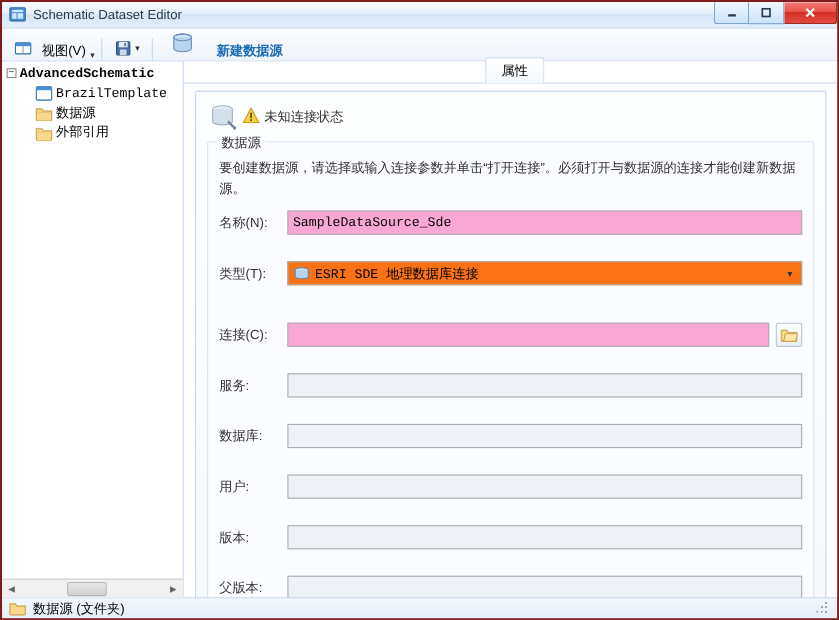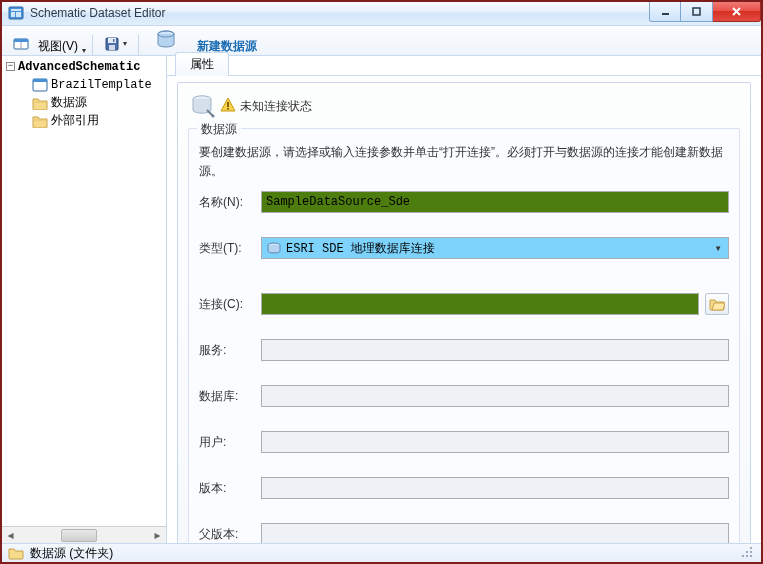--- a/index.html
+++ b/index.html
@@ -32,35 +32,35 @@
   .tnode.lvl1 { padding-left:18px; }
   .tnode .exp { width:9px; height:9px; border:1px solid #8a8a8a; display:inline-flex; align-items:center; justify-content:center; font-size:9px; line-height:1; color:#333; background:#fff; }
   .tnode .noexp { width:9px; height:9px; display:inline-block; }
   .tnode svg { width:16px; height:14px; flex-shrink:0; }
   .tnode .lbl.bold { font-weight:bold; }
   .side-scroll { height:17px; border-top:1px solid #d0d0d0; background:#f1f1f1; position:relative; display:flex; align-items:center; }
   .side-scroll .larr, .side-scroll .rarr { width:17px; height:15px; display:flex; align-items:center; justify-content:center; color:#666; }
   .side-scroll .thumb { height:13px; background:linear-gradient(to bottom,#e9e9e9,#cfcfcf); border:1px solid #b5b5b5; border-radius:2px; width:36px; margin-left:42px; }
   
   .main { flex:1 1 auto; display:flex; flex-direction:column; background:#fff; min-width:0; }
-  .tabstrip { height:20px; display:flex; align-items:flex-end; padding-left:8px; border-bottom:1px solid #c7d8ef; background:#fff; }
+  .tabstrip { height:20px; display:flex; align-items:flex-end; padding-left:8px; border-bottom:1px solid #c7d8ef; background:#fff;justify-content:center; }
   .tab { padding:3px 14px; border:1px solid #c7d8ef; border-bottom:none; border-top-left-radius:3px; border-top-right-radius:3px; background:linear-gradient(to bottom,#ffffff,#f3f8fd); position:relative; top:1px; }
   .content { flex:1 1 auto; padding:6px 10px 6px 10px; overflow:auto; }
   .panel { border:1px solid #c7d8ef; border-radius:2px; background:linear-gradient(to bottom,#fdfefe,#f5f8fc); }
   .panel-hd { display:flex; align-items:center; padding:8px 10px 6px 10px; gap:4px; }
   .panel-hd .bigicon svg { width:28px; height:28px; }
   .panel-hd .warn svg { width:16px; height:16px; }
   .panel-hd .statustxt { color:#333; }
   .groupbox { margin:0 10px 10px 10px; border:1px solid #d7e3f1; border-radius:2px; padding:10px 10px 6px 10px; background:#fafcff; position:relative; }
   .groupbox .legend { position:absolute; top:-8px; left:8px; background:#fafcff; padding:0 4px; color:#333; }
   .instr { color:#333; margin:4px 0 10px 0; line-height:1.6; }
   .formrow { display:flex; align-items:center; margin-bottom:24px; gap:6px; }
   .formrow .flabel { width:56px; text-align:left; color:#333; white-space:nowrap; }
-  .txtinput { flex:1 1 auto; height:22px; border:1px solid #abadb3; padding:2px 4px; font-family:Consolas,"Courier New",monospace; font-size:12px; background:#4d7c0f; }
-  .selectlike { flex:1 1 auto; height:22px; border:1px solid #abadb3; background:#7dd3fc; display:flex; align-items:center; padding:0 18px 0 4px; position:relative; font-family:Consolas,"Courier New",monospace; font-size:12px; gap:4px; }
+  .txtinput { flex:1 1 auto; height:22px; border:1px solid #abadb3; padding:2px 4px; font-family:Consolas,"Courier New",monospace; font-size:12px; background:#f9a8d4; }
+  .selectlike { flex:1 1 auto; height:22px; border:1px solid #abadb3; background:#f97316; display:flex; align-items:center; padding:0 18px 0 4px; position:relative; font-family:Consolas,"Courier New",monospace; font-size:12px; gap:4px; }
   .selectlike .dd { position:absolute; right:3px; top:3px; width:14px; height:14px; display:flex; align-items:center; justify-content:center; color:#333; }
   .ro { background:#eef1f5; color:#666; }
   .browsebtn { width:24px; height:22px; border:1px solid #b9c6d6; background:linear-gradient(to bottom,#fefefe,#e9eef5); border-radius:2px; display:flex; align-items:center; justify-content:center; }
   .browsebtn svg { width:16px; height:14px; }
   .btnrow { display:flex; justify-content:flex-end; gap:8px; padding:6px 10px 10px 10px; }
   .pushbtn { min-width:76px; height:24px; border:1px solid #9aaac0; border-radius:3px; background:linear-gradient(to bottom,#fefefe,#e4ebf3); display:flex; align-items:center; justify-content:center; }
   .pushbtn.disabled { color:#9a9a9a; border-color:#c8cfd8; }
   
   .statusbar { height:22px; border-top:1px solid #c7d8ef; background:linear-gradient(to bottom,#f4f8fd,#e6eef9); display:flex; align-items:center; padding:0 6px; gap:6px; }
   .statusbar svg { width:16px; height:14px; }

